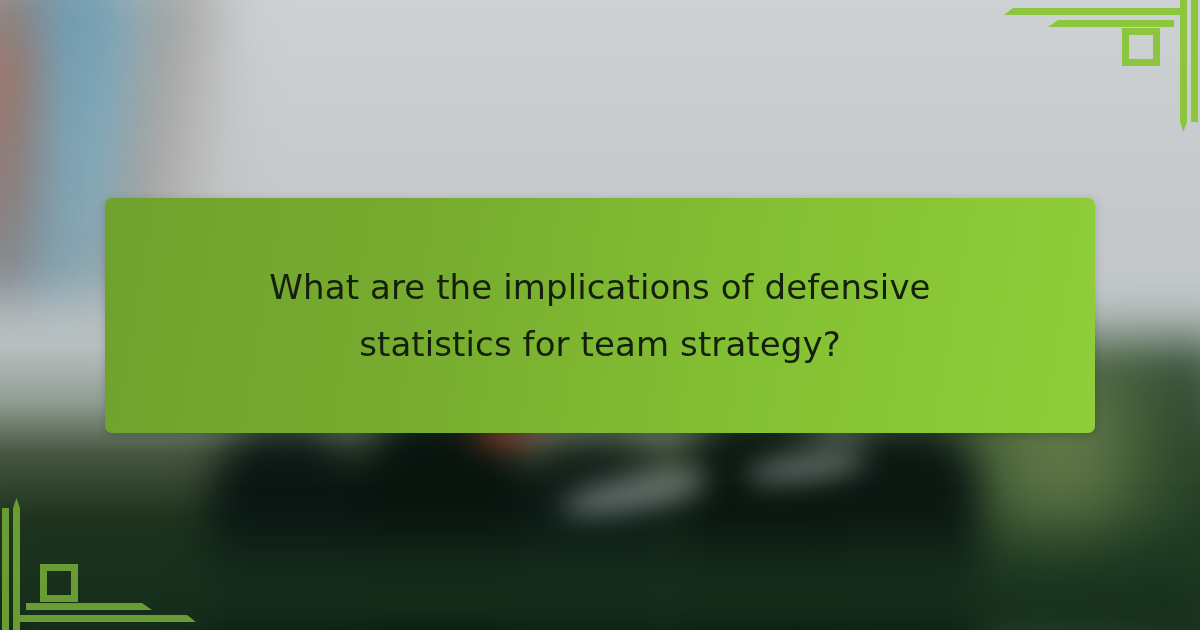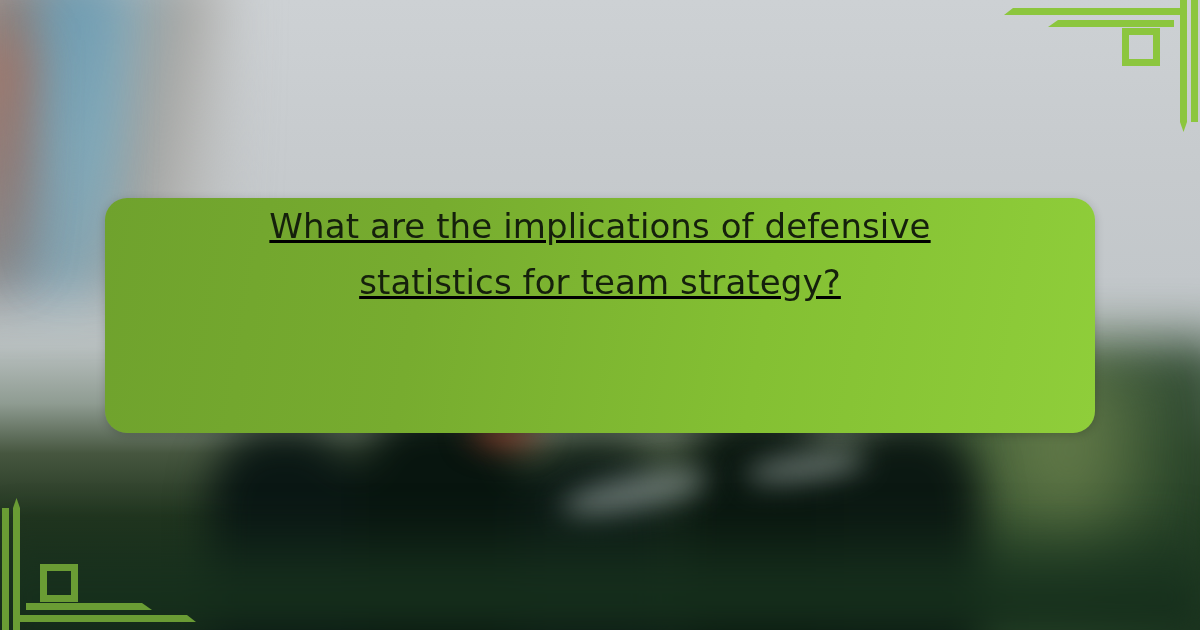--- a/index.html
+++ b/index.html
@@ -250,29 +250,28 @@
     box-sizing: content-box;
   }
 
   
   .question-card {
     position: absolute;
     left: 105px;
     top: 198px;
     width: 990px;
     height: 235px;
-    border-radius: 22px;
+    border-radius: 7px;
     background: linear-gradient(100deg, #6FA22D 0%, #77AC2F 32%, #84C033 66%, #8FCE3A 100%);
     box-shadow: 0 2px 10px rgba(0,0,0,0.18);
     display: flex;
-    align-items: flex-start;
+    align-items: center;
     justify-content: center;
     box-sizing: border-box;
     padding: 0 120px;
-    text-decoration: underline;
   }
 
   .question-text {
     margin: 0;
     color: #15200c;
     font-size: 34px;
     line-height: 1.65;
     font-weight: 400;
     text-align: center;
     letter-spacing: 0.1px;

